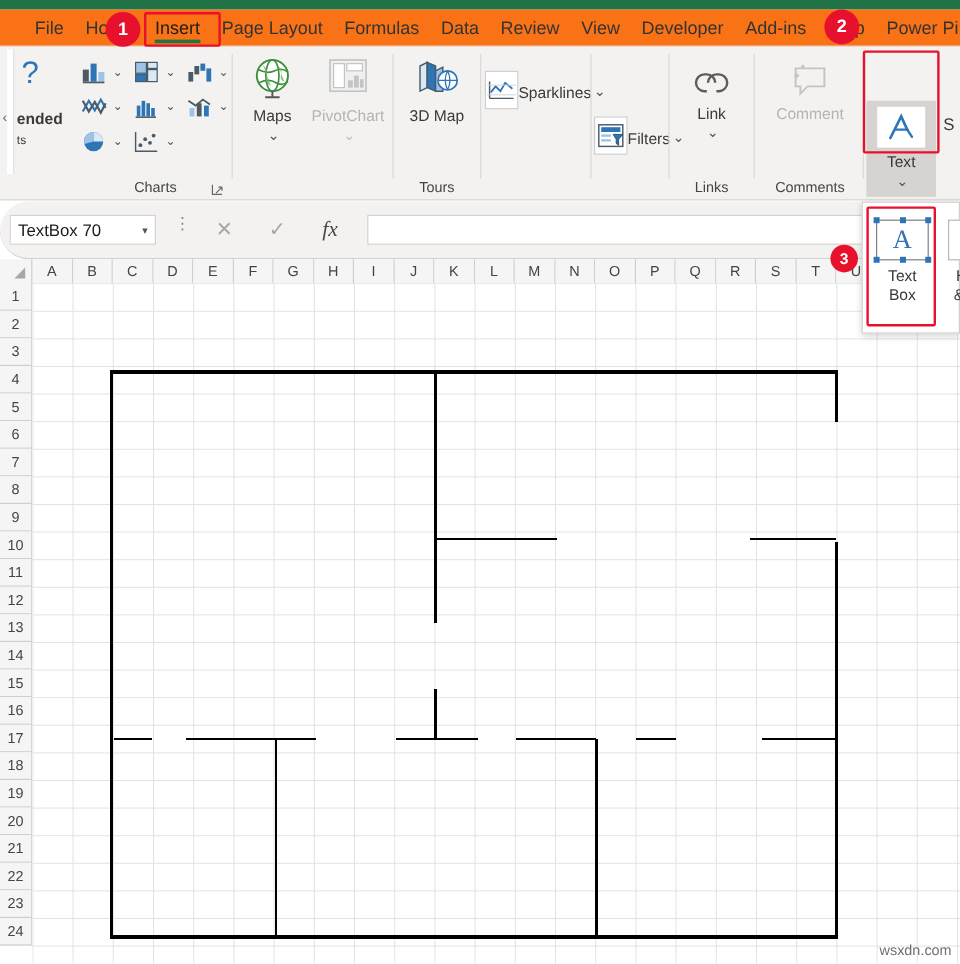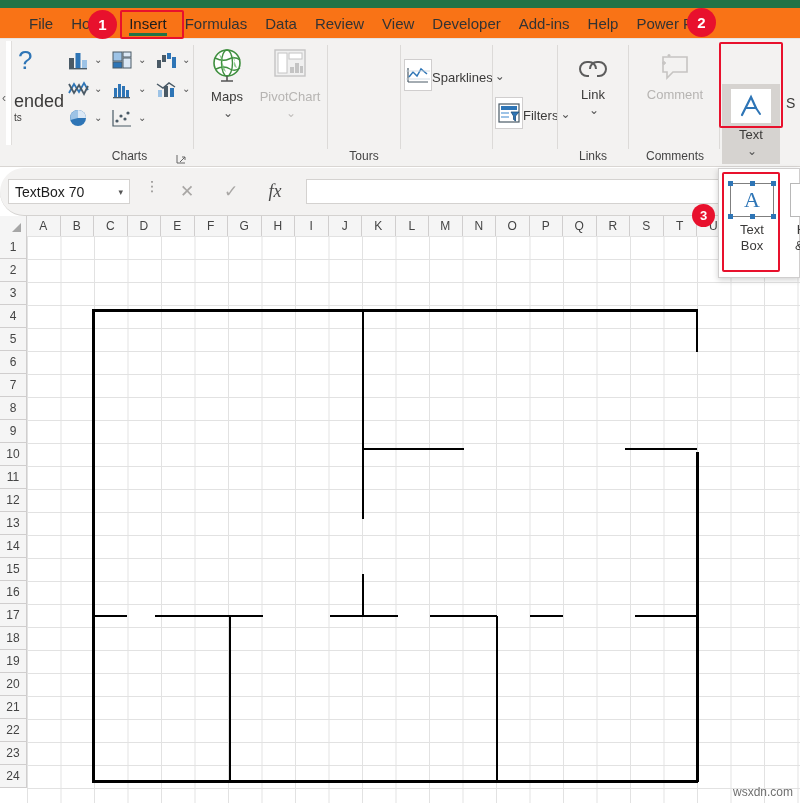--- a/index.html
+++ b/index.html
@@ -202,38 +202,39 @@
 
 <div id="app">
 
   <div class="titlestrip"></div>
 
   <div class="tabbar">
     <div class="tabs" id="tabs-host">
         <div class="tab">File</div>
         <div class="tab">Home</div>
         <div class="tab active">Insert</div>
+        <div class="tab">Page Layout</div>
         <div class="tab">Formulas</div>
         <div class="tab">Data</div>
         <div class="tab">Review</div>
         <div class="tab">View</div>
         <div class="tab">Developer</div>
         <div class="tab">Add-ins</div>
         <div class="tab">Help</div>
         <div class="tab">Power Pi</div>
       </div>
   </div>
 
   <div class="ribbon">
 
     <div class="grp" style="left:0px;width:66px;">
       <div style="position:absolute;left:6px;top:2px;width:6px;height:104px;background:#ffffff;border-right:1px solid #e0dedc;"></div>
       <div style="position:absolute;left:2px;top:52px;font-size:12px;color:#666;">‹</div>
       <div style="position:absolute;left:18px;top:6px;font-size:26px;color:#2e75b6;font-family:'Liberation Sans',sans-serif;">?</div>
-      <div style="position:absolute;left:14px;top:52px;font-size:18px;color:#3b3a39;">ended</div>
+      <div style="position:absolute;left:14px;top:52px;font-size:13px;color:#3b3a39;font-weight:bold;">ended</div>
       <div style="position:absolute;left:14px;top:73px;font-size:10px;color:#3b3a39;">ts</div>
     </div>
 
     <div class="grp" style="left:66px;width:127px;">
       <div style="position:absolute;left:0;top:6px;">
 
         <div class="icorow">
           <div class="icocell">
             <svg width="26" height="22" viewBox="0 0 26 22">
                 <rect x="3" y="9" width="5" height="10" fill="#4a5a66"></rect>
@@ -353,20 +354,32 @@
             <rect x="30" y="21" width="3" height="7" fill="#c4c4c4"></rect>
           </svg>
         </div>
         <div class="lbl">PivotChart</div>
         <div class="chev" style="margin-top:2px;font-size:12px;color:#c0bebc;">⌄</div>
       </div>
     </div>
     <div class="sep" style="left:327px;"></div>
 
     <div class="grp" style="left:332px;width:64px;">
+      <div class="bigbtn">
+        <div class="bigico">
+          <svg width="40" height="40" viewBox="0 0 40 40">
+            <path d="M6 10 L12 7 L12 28 L6 31 Z" fill="#dbe8f5" stroke="#4a5a66" stroke-width="1.2"></path>
+            <path d="M12 7 L19 10 L19 31 L12 28 Z" fill="#2e75b6" stroke="#4a5a66" stroke-width="1.2"></path>
+            <path d="M19 14 L25 11 L25 31 L19 31 Z" fill="#9dc3e6" stroke="#4a5a66" stroke-width="1.2"></path>
+            <circle cx="29" cy="22" r="8" fill="#ffffff" stroke="#2e75b6" stroke-width="1.4"></circle>
+            <path d="M21 22 h16 M29 14 q4 8 0 16 M29 14 q-4 8 0 16" fill="none" stroke="#2e75b6" stroke-width="1.1"></path>
+          </svg>
+        </div>
+        <div class="lbl">3D Map</div>
+      </div>
       <div class="grp-label">Tours</div>
     </div>
     <div class="sep" style="left:400px;"></div>
 
     <div class="grp" style="left:404px;width:88px;">
       <div class="medbtn" style="margin-top:12px;width:88px;">
         <div class="box">
           <svg width="26" height="24" viewBox="0 0 26 24">
             <path d="M3 5 L3 19 M3 19 L23 19" stroke="#4a5a66" stroke-width="1.2" fill="none"></path>
             <polyline points="4,14 8,9 12,13 16,6 22,11" fill="none" stroke="#2e75b6" stroke-width="1.5"></polyline>

